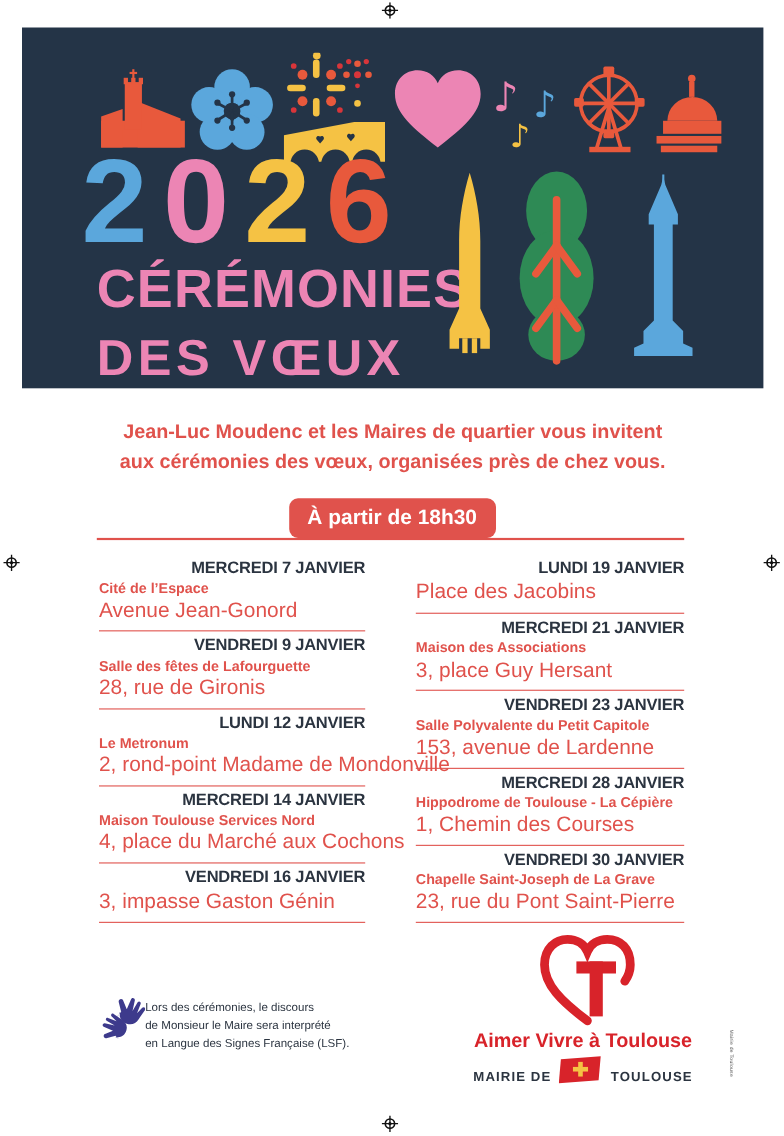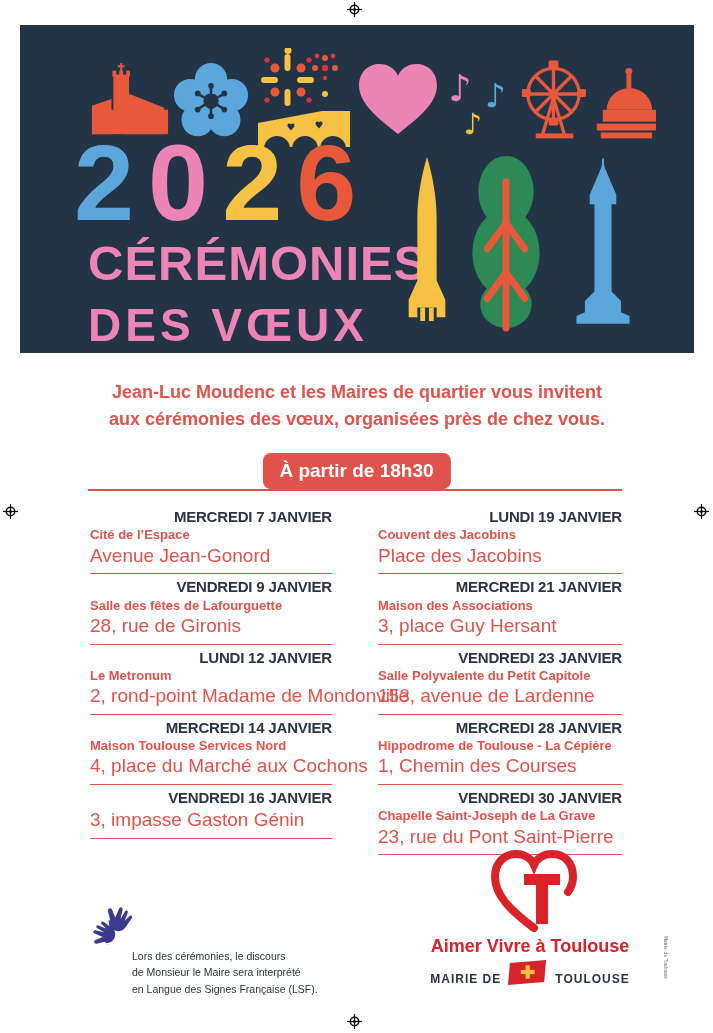--- a/index.html
+++ b/index.html
@@ -38,21 +38,21 @@
   .col-left{left:90px;width:242px;}
   .col-right{left:378px;width:244px;}
   .entry{padding:4px 0 6px;border-bottom:1.5px solid var(--red,#E0524C);}
   .entry .date{font-size:15px;font-weight:bold;color:var(--date_text,#2B3440);line-height:1.15;
                letter-spacing:-0.2px;margin-bottom:2px;white-space:nowrap;text-align:right;}
   .entry .venue{font-size:13px;font-weight:bold;color:var(--red,#E0524C);line-height:1.25;white-space:nowrap;}
   .entry .address{font-size:19px;color:var(--red,#E0524C);line-height:1.25;white-space:nowrap;}
 
   
   .lsf-icon{position:absolute;left:92px;top:902px;width:40px;height:48px;}
-  .lsf-text{position:absolute;left:132px;top:908px;font-size:10.5px;line-height:1.55;color:var(--date_text,#2B3440);margin-top:40px;}
+  .lsf-text{position:absolute;left:132px;top:908px;font-size:10.5px;line-height:1.55;color:var(--date_text,#2B3440);}
   .logo-heart{position:absolute;left:488px;top:849px;width:92px;height:86px;}
   .tagline{position:absolute;left:420px;top:936px;width:220px;text-align:center;
            color:var(--logo_red,#D8232A);font-weight:bold;font-size:18px;white-space:nowrap;}
   .orgline{position:absolute;left:420px;top:959px;width:220px;display:flex;align-items:flex-end;justify-content:center;gap:7px;}
   .org-text{font-size:12px;font-weight:bold;color:var(--date_text,#2B3440);letter-spacing:1px;white-space:nowrap;}
   .flag{width:40px;height:27px;flex:0 0 auto;}
   .credit{position:absolute;left:663px;top:936px;writing-mode:vertical-rl;font-size:4.5px;color:#555;letter-spacing:0.3px;}
 </style>
 </head>
 <body>
@@ -268,21 +268,20 @@
     </div>
 
     <div class="entry">
       <div class="date">VENDREDI 16 JANVIER</div>
       <div class="address">3, impasse Gaston Génin</div>
     </div>
   </div>
   <div class="col col-right">
     <div class="entry">
       <div class="date">LUNDI 19 JANVIER</div>
-      <div class="venue">Couvent des Jacobins</div>
       <div class="address">Place des Jacobins</div>
     </div>
 
     <div class="entry">
       <div class="date">MERCREDI 21 JANVIER</div>
       <div class="venue">Maison des Associations</div>
       <div class="address">3, place Guy Hersant</div>
     </div>
 
     <div class="entry">

